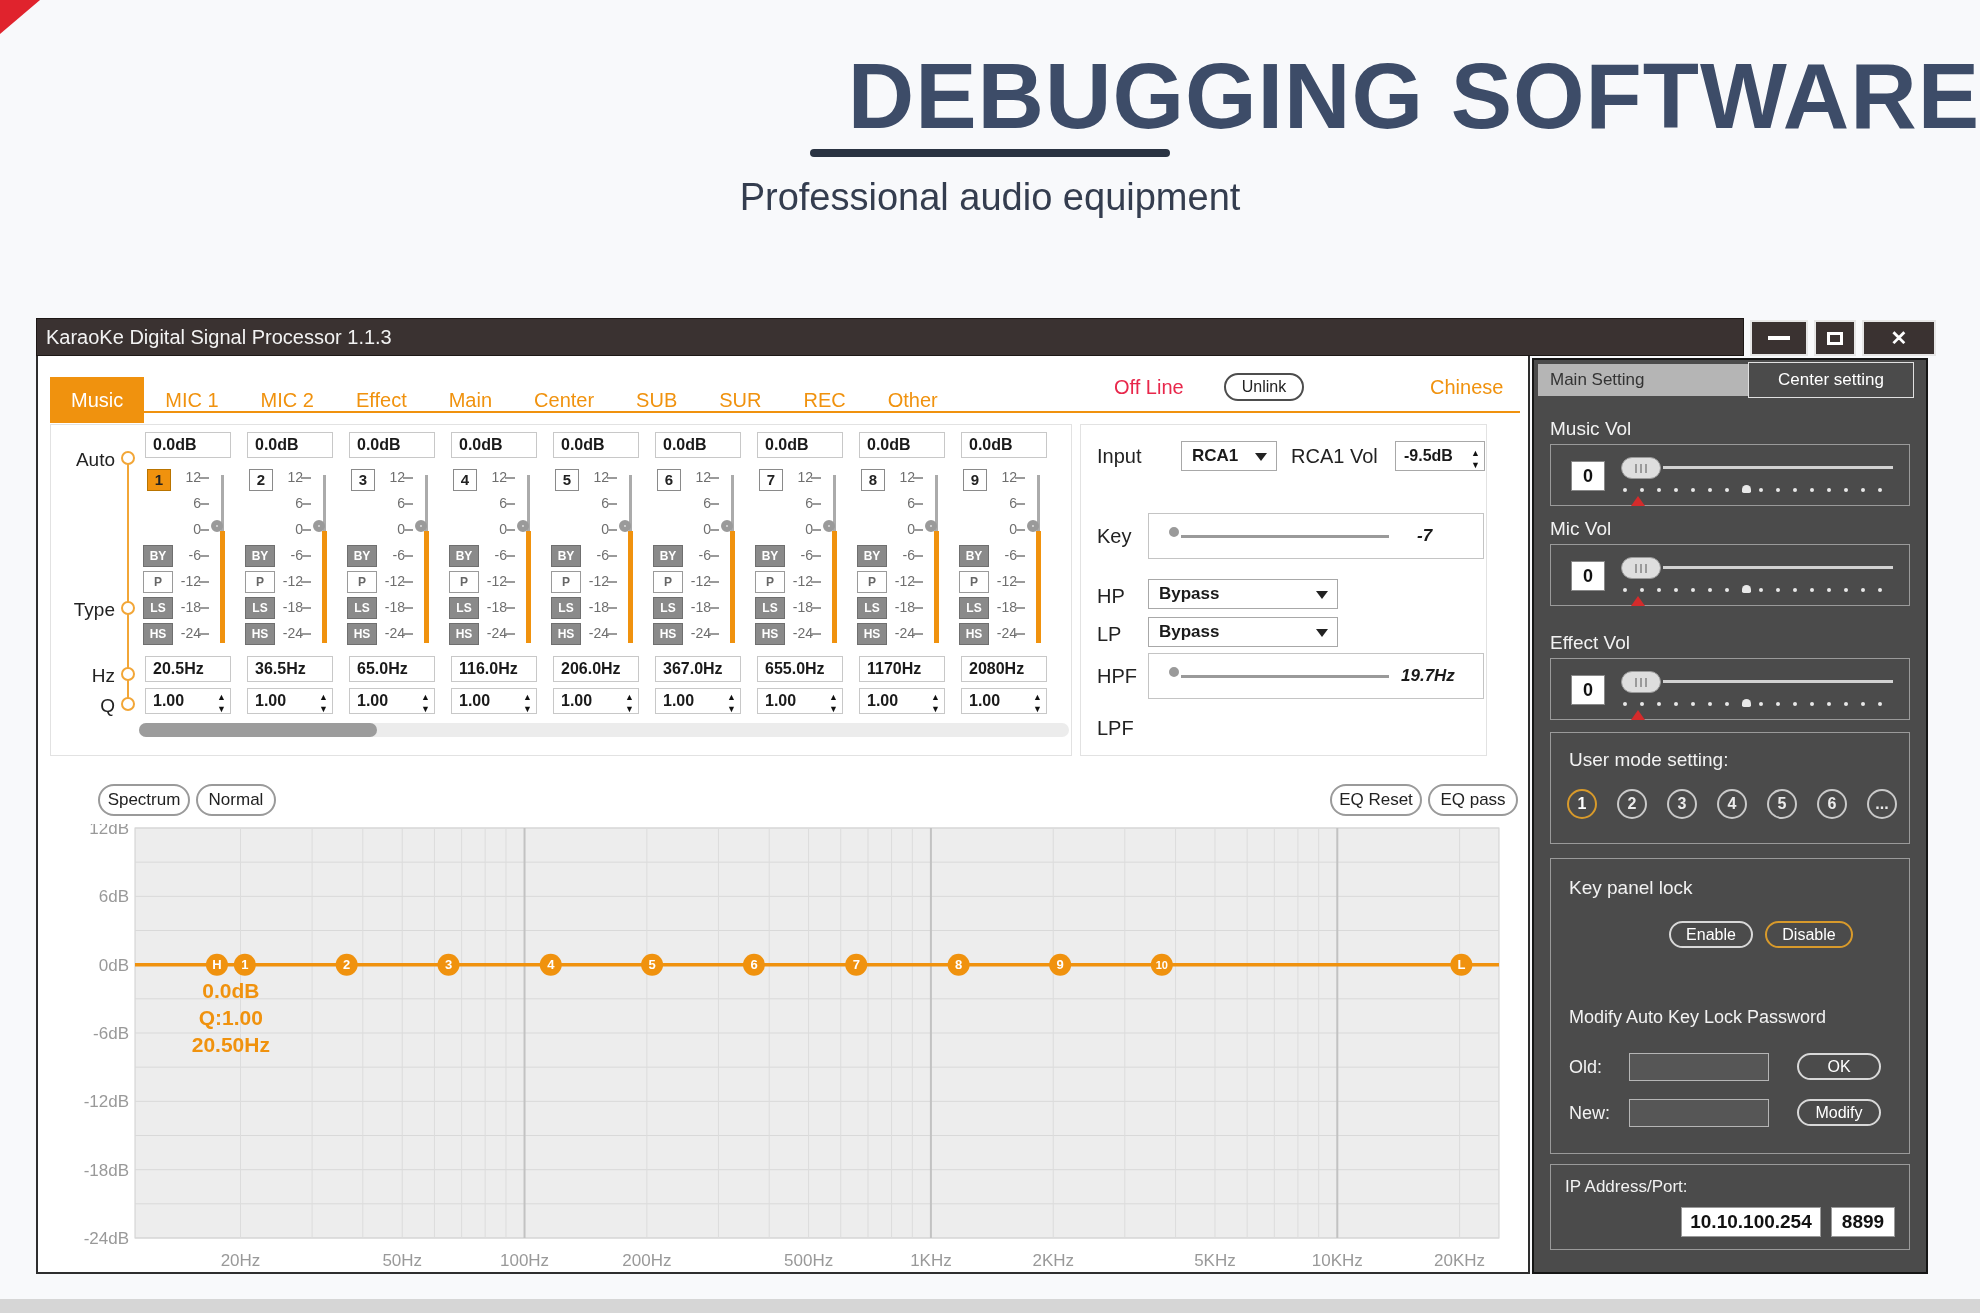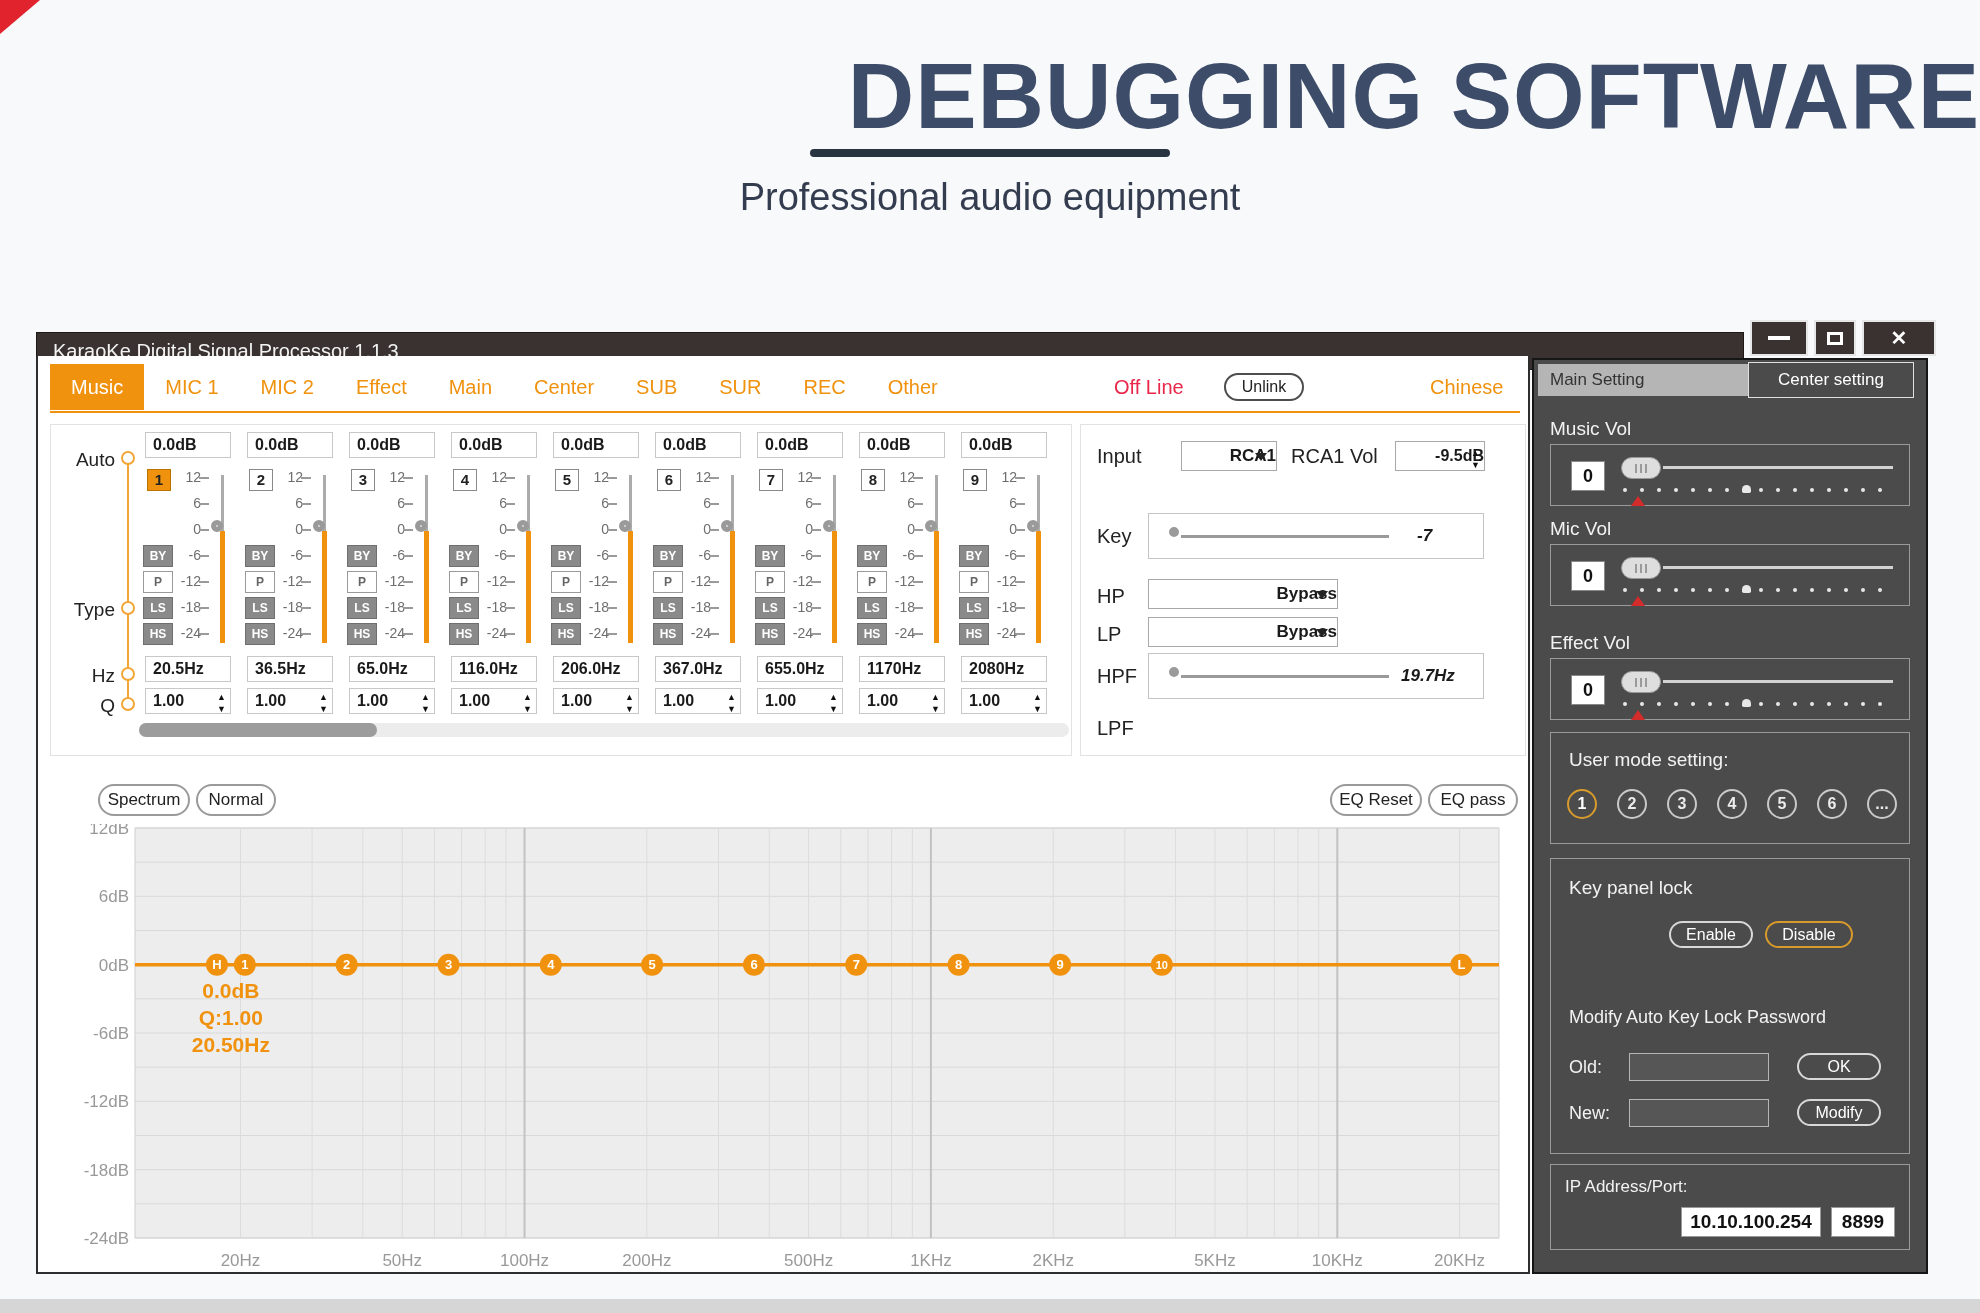--- a/index.html
+++ b/index.html
@@ -11,35 +11,35 @@
   #page-title { position:absolute; top:44px; left:0; width:100%; text-align:right;
     font-size:92px; font-weight:bold; color:#3d4c68; letter-spacing:1px; }
   #title-underline { position:absolute; top:149px; left:50%; transform:translateX(-50%);
     width:360px; height:8px; border-radius:4px; background:#2a3342; }
   #page-subtitle { position:absolute; top:176px; left:0; width:100%; text-align:center;
     font-size:38px; color:#343d4f; }
   #bottom-band { position:absolute; left:0; bottom:0; width:100%; height:14px; background:#d6d6d6; }
 
   
   #app { position:absolute; left:36px; top:318px; width:1900px; height:956px; }
-  #titlebar { position:absolute; left:0; top:14px; width:1708px; height:38px; background:#3a3231;
-    border:1px solid #1d1816; color:#f2f2f2; font-size:20px; line-height:36px; padding-left:16px; }
+  #titlebar { position:absolute; left:0; top:0; width:1708px; height:38px; background:#3a3231;
+    border:1px solid #1d1816; color:#f2f2f2; font-size:20px; line-height:36px; padding-left:9px; }
   .win-btn { position:absolute; top:2px; height:36px; background:#3a3231; border:2px solid #e6e6e6;
     display:flex; align-items:center; justify-content:center; color:#fff; cursor:pointer; }
   #btn-min { left:1714px; width:58px; }
   #btn-max { left:1778px; width:42px; }
   #btn-close { left:1826px; width:74px; font-size:20px; font-weight:bold; }
   #btn-min .bar { width:22px; height:4px; background:#fff; }
   #btn-max .box { width:16px; height:13px; border:3px solid #fff; }
 
   #main-panel { position:absolute; left:0; top:38px; width:1494px; height:918px;
     background:#fff; border:2px solid #2e2e2e; border-top:none; }
 
   
-  #tab-row { position:absolute; left:12px; top:8px; height:46px; display:flex; }
+  #tab-row { position:absolute; left:12px; top:21px; height:46px; display:flex; }
   .tab { padding:0 21px; line-height:46px; font-size:20px; color:#f0920e; cursor:pointer; white-space:nowrap; }
   .tab.active { background:#f0920e; color:#fff; }
   #offline { position:absolute; left:1076px; top:8px; line-height:46px; font-size:20px; color:#e8274b; }
   #unlink { position:absolute; left:1186px; top:17px; width:80px; height:28px; border:2px solid #4d4d4d;
     border-radius:15px; font-size:16px; color:#222; text-align:center; line-height:24px; background:#fff; cursor:pointer; }
   #chinese { position:absolute; left:1392px; top:8px; line-height:46px; font-size:20px; color:#f0920e; cursor:pointer; }
   #tab-underline { position:absolute; left:12px; top:55px; width:1470px; height:2px; background:#f0920e; }
 
   
   #eq-box { position:absolute; left:12px; top:68px; width:1022px; height:332px; border:1px solid #e2e2e2; }
@@ -67,21 +67,21 @@
   .vknob { position:absolute; left:72px; top:93px; width:12px; height:12px; border:5px solid #9a9a9a;
     background:#ddd; border-radius:50%; cursor:pointer; }
   .spin { position:absolute; right:4px; top:1px; display:flex; flex-direction:column; line-height:10px; cursor:pointer; }
   .spin i::before { font-style:normal; font-size:9px; color:#111; }
   .spin i.up::before { content:"▲"; }
   .spin i.dn::before { content:"▼"; }
   #eq-scrollbar { position:absolute; left:88px; top:298px; width:930px; height:14px; background:#ececec; border-radius:7px; }
   #eq-scroll-thumb { position:absolute; left:0; top:0; width:238px; height:14px; background:#9c9c9c; border-radius:7px; cursor:pointer; }
 
   
-  #io-box { position:absolute; left:1042px; top:68px; width:446px; height:332px; border:1px solid #e2e2e2;text-align:right; }
+  #io-box { position:absolute; left:1042px; top:68px; width:407px; height:332px; border:1px solid #e2e2e2; }
   .io-label { position:absolute; left:16px; font-size:20px; color:#222; }
   .dropdown { position:absolute; height:30px; border:1px solid #a8a8a8; background:#fff; font-size:17px; font-weight:bold;
     color:#1a1a1a; line-height:28px; padding-left:10px; cursor:pointer; }
   .dropdown .caret { position:absolute; right:9px; top:11px; width:0; height:0;
     border-left:6px solid transparent; border-right:6px solid transparent; border-top:8px solid #222; }
   .spinbox { position:absolute; height:30px; border:1px solid #a8a8a8; background:#fff; font-size:16px; font-weight:bold;
     color:#1a1a1a; line-height:28px; padding-left:8px; }
   .spinbox .spin { top:4px; }
   .slider-box { position:absolute; left:67px; width:336px; height:46px; border:1px solid #c4c4c4; background:#fff; }
   .hknob { position:absolute; width:10px; height:10px; border:5px solid #9a9a9a; background:#eee; border-radius:50%; cursor:pointer; }

